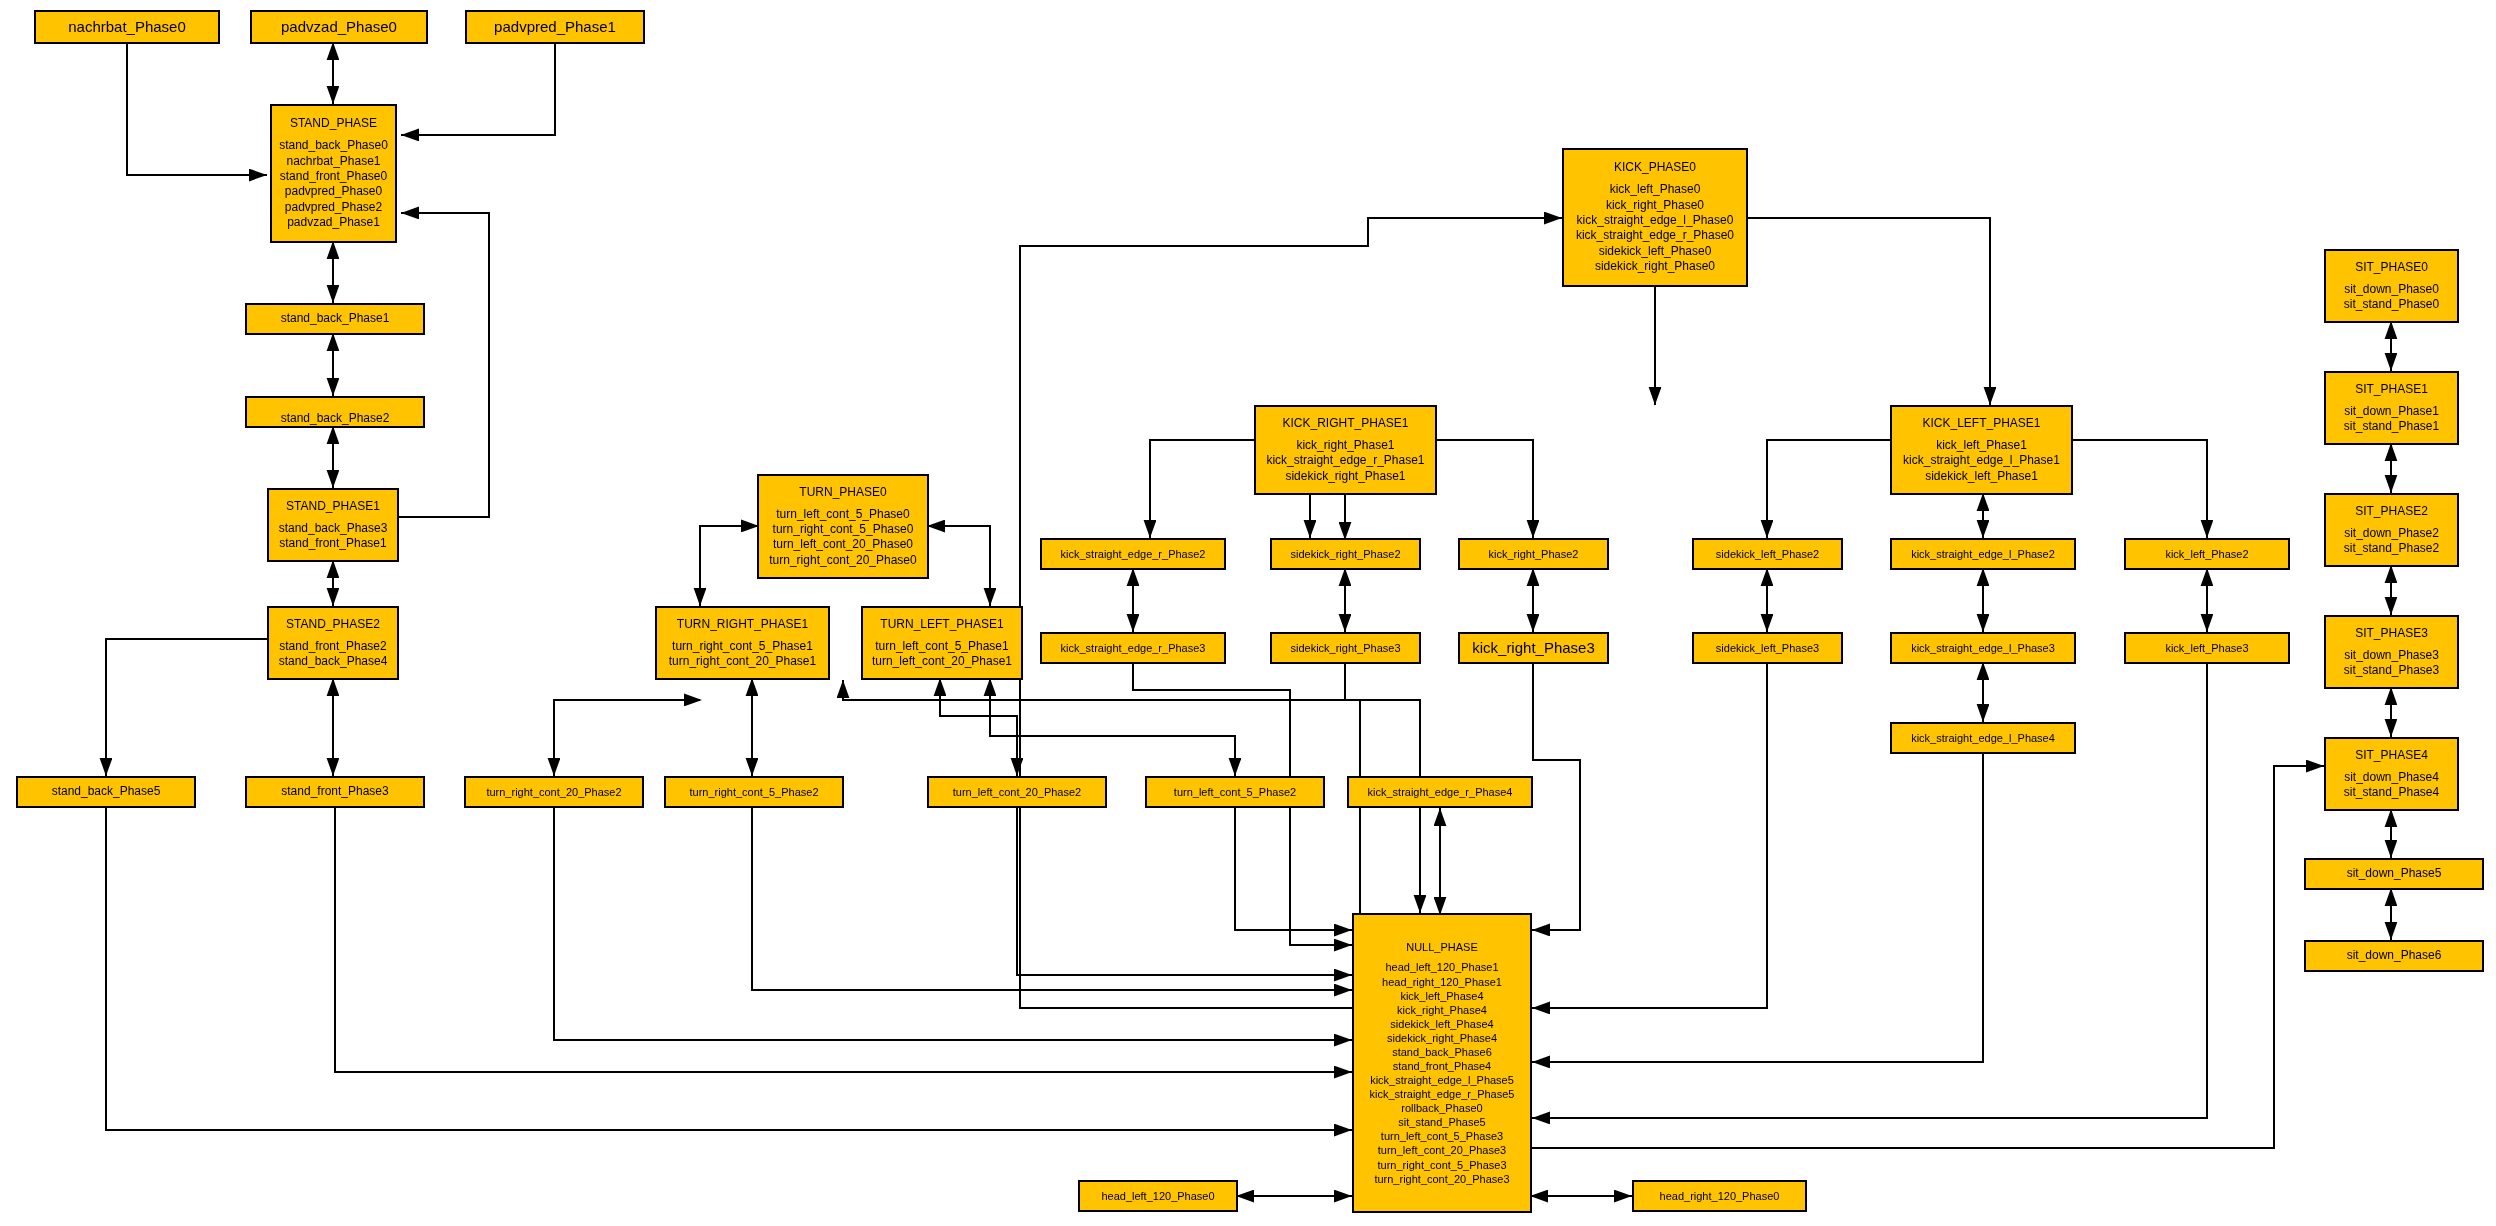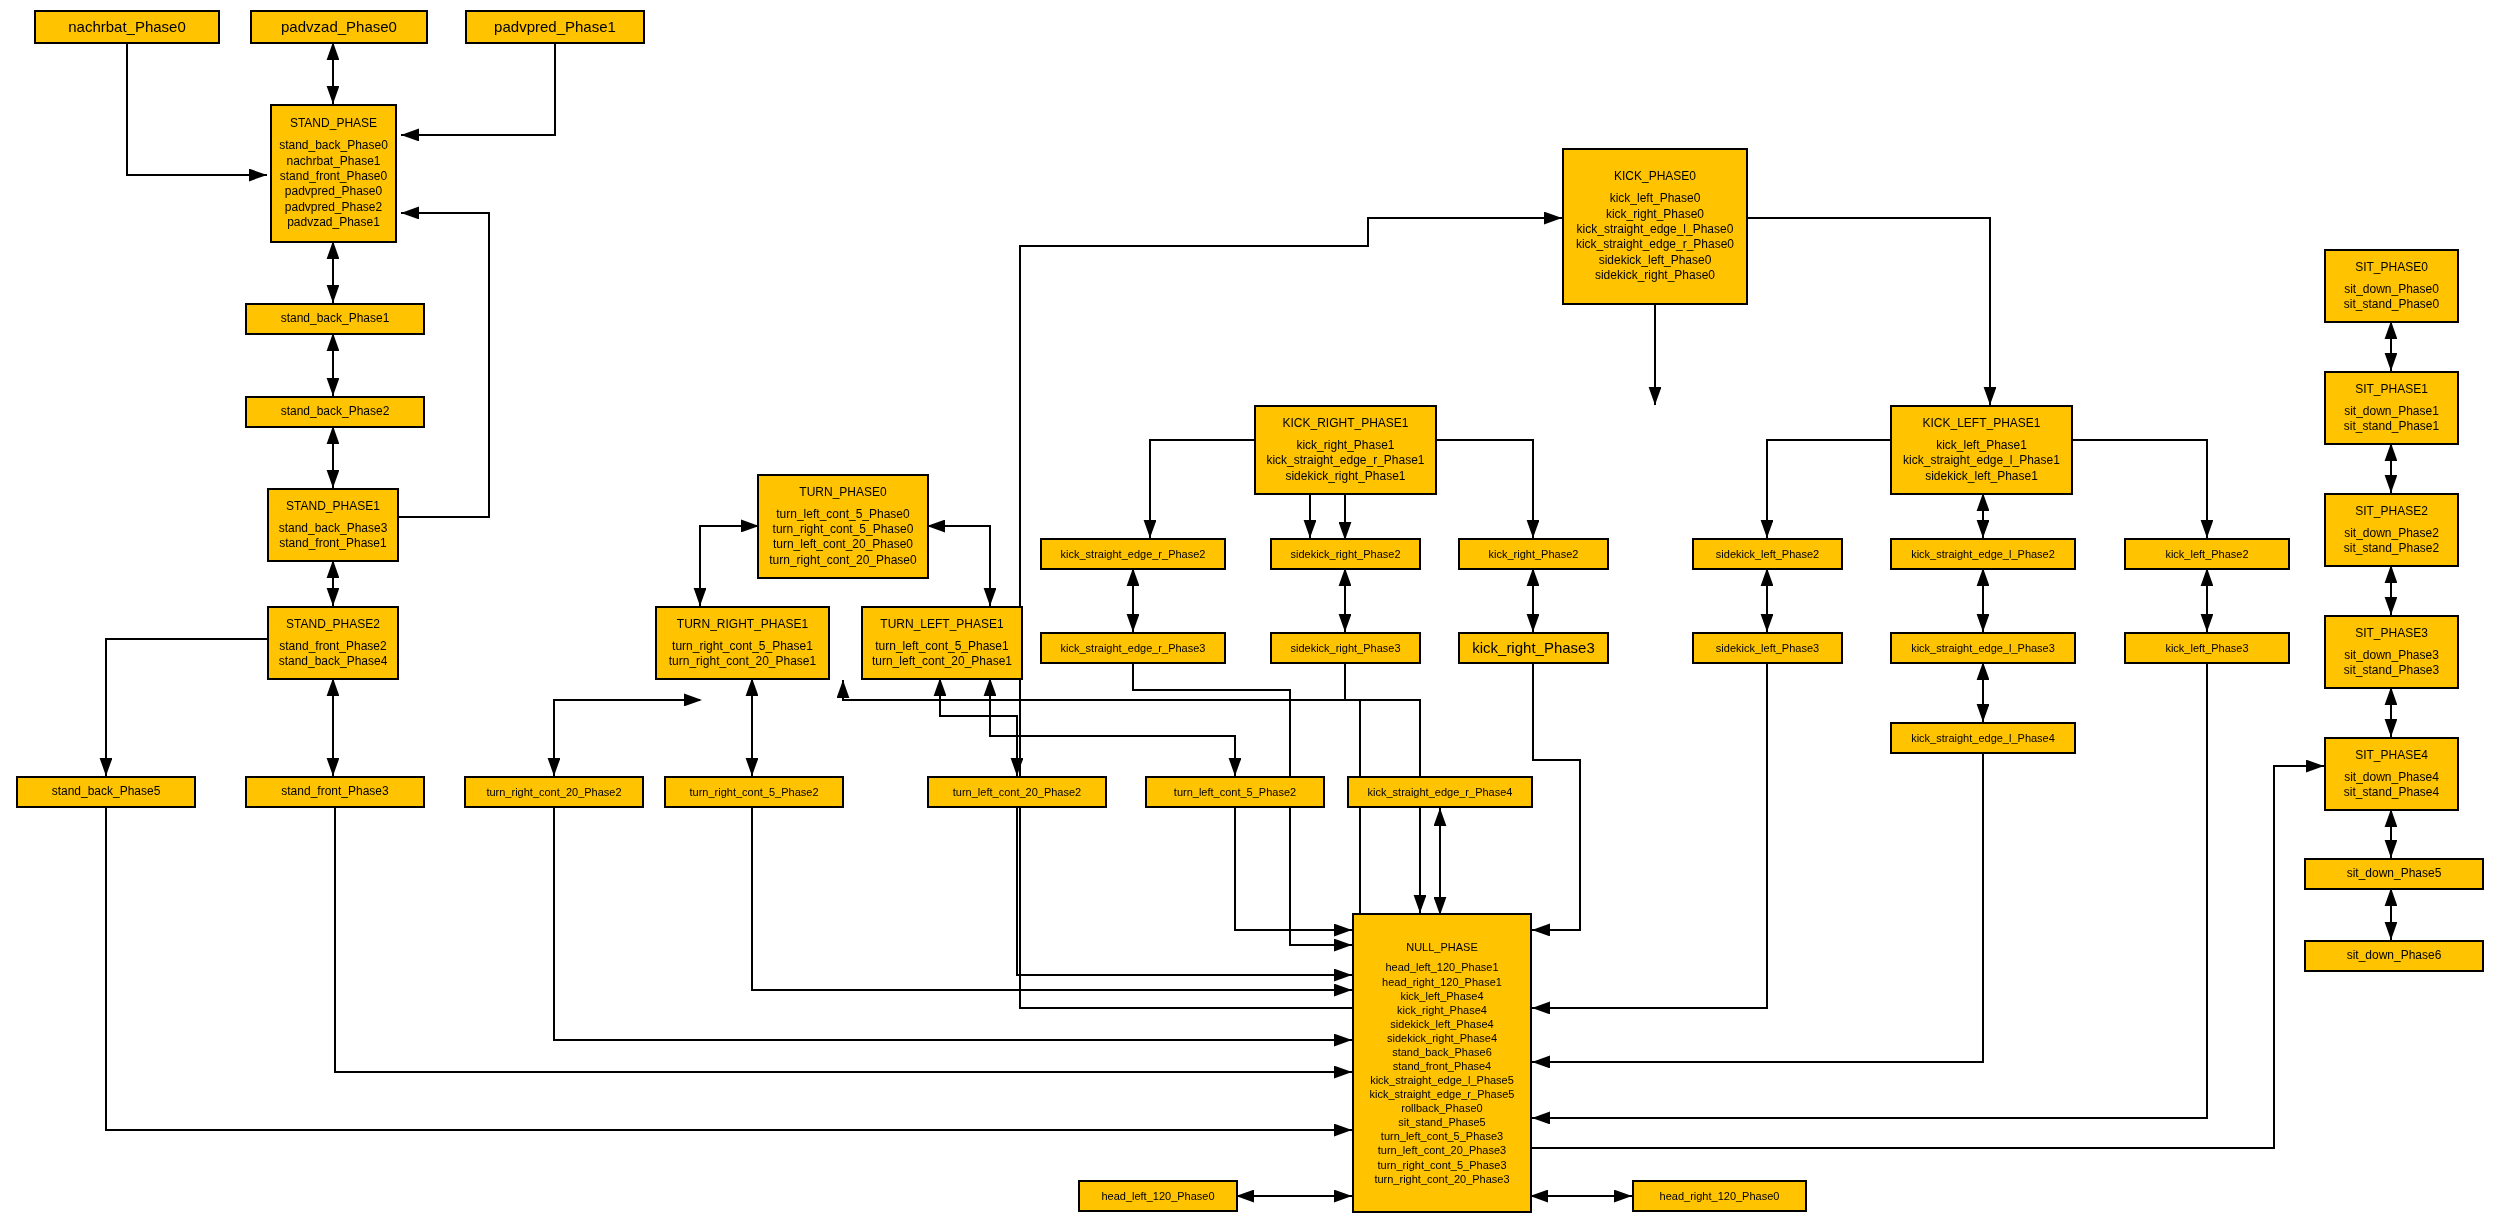--- a/index.html
+++ b/index.html
@@ -149,21 +149,21 @@
         <div>nachrbat_Phase1</div>
         <div>stand_front_Phase0</div>
         <div>padvpred_Phase0</div>
         <div>padvpred_Phase2</div>
         <div>padvzad_Phase1</div>
       </div>
     </div>
     <div class="node leafnode" style="left: 245px; top: 303px; width: 180px; height: 32px; font-size: 12px; background: rgb(255, 195, 0); border-color: rgb(0, 0, 0);">
       <div class="leaf">stand_back_Phase1</div>
     </div>
-    <div class="node leafnode" style="left: 245px; top: 396px; width: 180px; height: 32px; font-size: 12px; background: rgb(255, 195, 0); border-color: rgb(0, 0, 0);">
+    <div class="node leafnode" style="left: 245px; top: 396px; width: 180px; height: 32px; font-size: 12px; background: rgb(255, 195, 0); border-color: rgb(0, 0, 0); justify-content: flex-end;">
       <div class="leaf">stand_back_Phase2</div>
     </div>
     <div class="node composite" style="left: 267px; top: 488px; width: 132px; height: 74px; font-size: 12px; background: rgb(255, 195, 0); border-color: rgb(0, 0, 0);">
       <div class="title">STAND_PHASE1</div>
       <div class="items">
         <div>stand_back_Phase3</div>
         <div>stand_front_Phase1</div>
       </div>
     </div>
     <div class="node composite" style="left: 267px; top: 606px; width: 132px; height: 74px; font-size: 12px; background: rgb(255, 195, 0); border-color: rgb(0, 0, 0);">
@@ -211,21 +211,21 @@
     </div>
     <div class="node leafnode" style="left: 927px; top: 776px; width: 180px; height: 32px; font-size: 11px; background: rgb(255, 195, 0); border-color: rgb(0, 0, 0);">
       <div class="leaf">turn_left_cont_20_Phase2</div>
     </div>
     <div class="node leafnode" style="left: 1145px; top: 776px; width: 180px; height: 32px; font-size: 11px; background: rgb(255, 195, 0); border-color: rgb(0, 0, 0);">
       <div class="leaf">turn_left_cont_5_Phase2</div>
     </div>
     <div class="node leafnode" style="left: 1347px; top: 776px; width: 186px; height: 32px; font-size: 11px; background: rgb(255, 195, 0); border-color: rgb(0, 0, 0);">
       <div class="leaf">kick_straight_edge_r_Phase4</div>
     </div>
-    <div class="node composite" style="left: 1562px; top: 148px; width: 186px; height: 157px; font-size: 12px; background: rgb(255, 195, 0); border-color: rgb(0, 0, 0);">
+    <div class="node composite" style="left: 1562px; top: 148px; width: 186px; height: 139px; font-size: 12px; background: rgb(255, 195, 0); border-color: rgb(0, 0, 0);">
       <div class="title">KICK_PHASE0</div>
       <div class="items">
         <div>kick_left_Phase0</div>
         <div>kick_right_Phase0</div>
         <div>kick_straight_edge_l_Phase0</div>
         <div>kick_straight_edge_r_Phase0</div>
         <div>sidekick_left_Phase0</div>
         <div>sidekick_right_Phase0</div>
       </div>
     </div>

